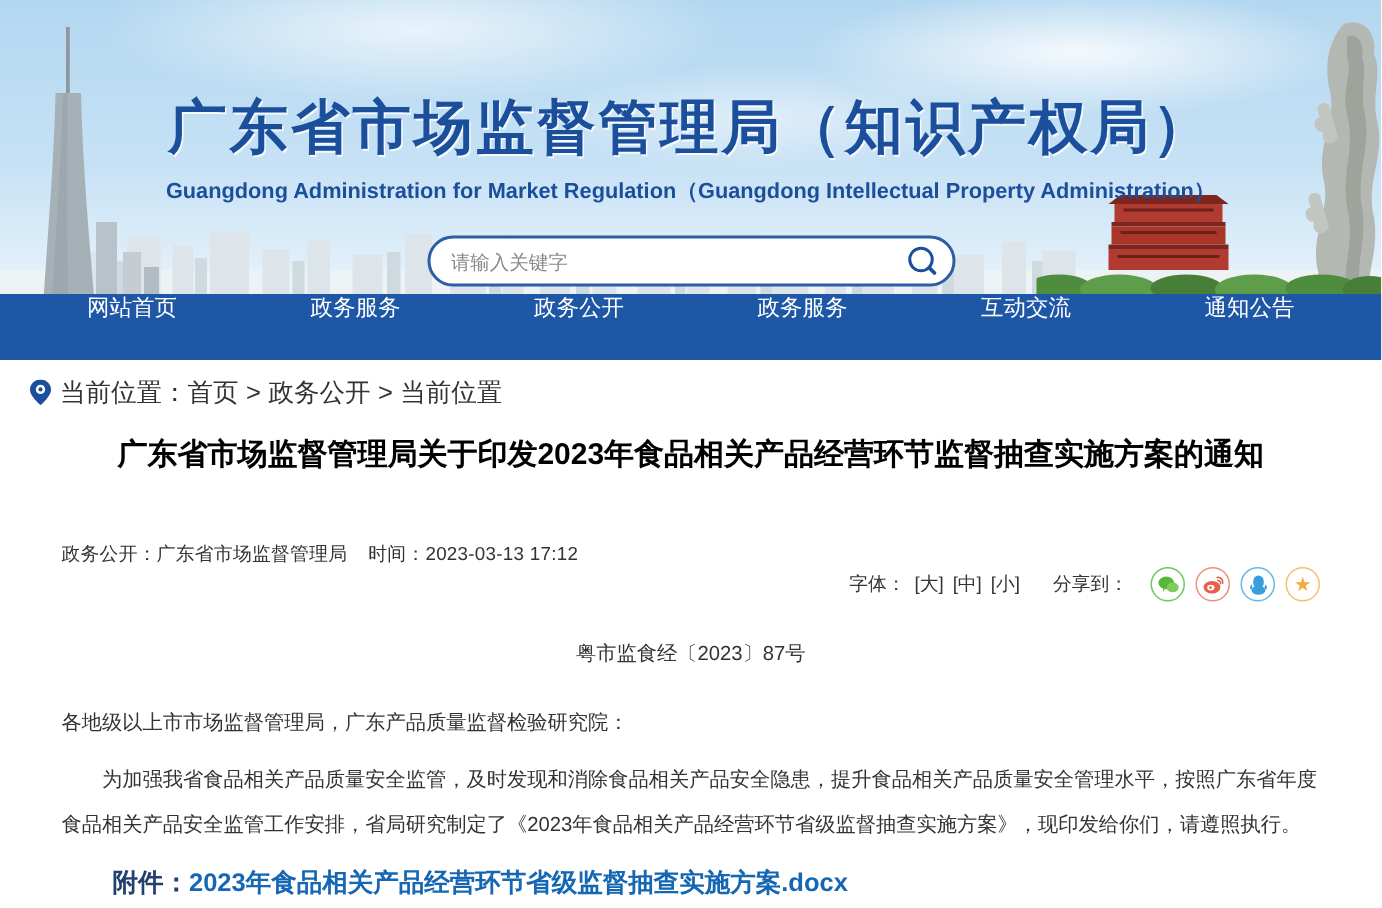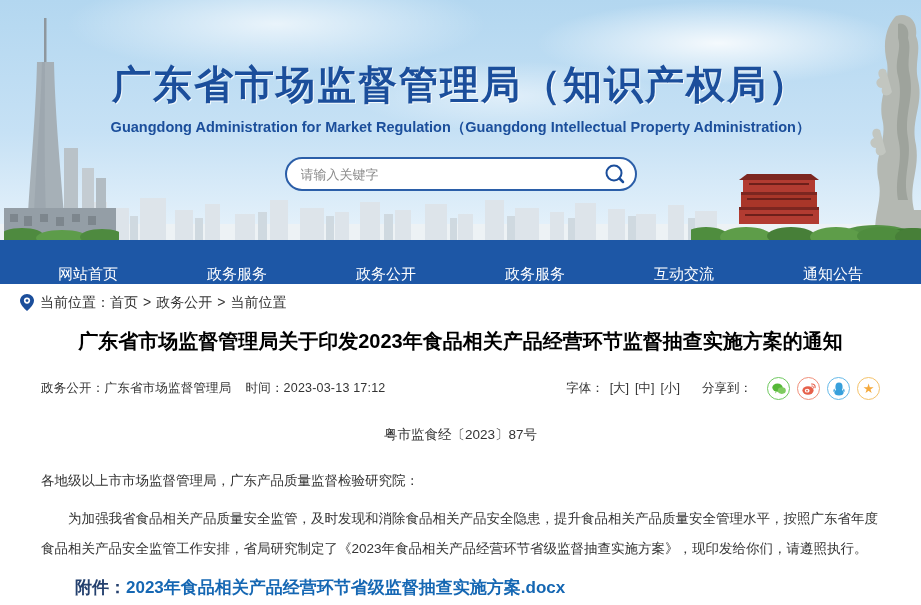--- a/index.html
+++ b/index.html
@@ -1,20 +1,20 @@
 <!DOCTYPE html>
 <html><head>
 <meta charset="utf-8">
 <style>
   * { margin:0; padding:0; box-sizing:border-box; }
   body { font-family:"Liberation Sans","DejaVu Sans",sans-serif; background:#fff; }
   .page { width:921px; height:605px; overflow:hidden; background:#fff; position:relative; }
 
   
-  .banner { position:relative; width:921px; height:240px; overflow:hidden;
+  .banner { position:relative; width:921px; height:196px; overflow:hidden;
     background:
       radial-gradient(ellipse 260px 60px at 78% 18%, rgba(255,255,255,.85), rgba(255,255,255,0) 70%),
       radial-gradient(ellipse 300px 70px at 30% 10%, rgba(255,255,255,.7), rgba(255,255,255,0) 70%),
       radial-gradient(ellipse 220px 50px at 55% 40%, rgba(255,255,255,.5), rgba(255,255,255,0) 70%),
       linear-gradient(180deg,#b3d7f0 0%,#c6e1f5 55%,#e8f3fb 100%);
   }
   .banner-art { position:absolute; pointer-events:none; }
   .skyline { left:0; bottom:0; width:921px; height:46px; }
   .tower { left:4px; top:18px; width:115px; height:222px; }
   .statue { right:0; top:10px; width:75px; height:230px; }
@@ -29,38 +29,38 @@
   .search-bar { position:relative; z-index:3; width:352px; height:34px; margin:20px auto 0;
     background:#fff; border:2px solid #2b5ea8; border-radius:18px;
     display:flex; align-items:center; padding:0 6px 0 14px; }
   .search-bar input { flex:1; border:none; outline:none; font-size:13px; color:#333; background:transparent; }
   .search-bar input::placeholder { color:#8a8a8a; }
   .search-btn { border:none; background:transparent; cursor:pointer; width:28px; height:28px;
     display:flex; align-items:center; justify-content:center; }
 
   
   .nav { width:921px; height:44px; background:#1d57a6; display:flex;
-    align-items:flex-end; justify-content:space-between; padding:0 58px; }
+    align-items:flex-start; justify-content:space-between; padding:0 58px; }
   .nav-item { color:#fff; font-size:15px; cursor:pointer; white-space:nowrap; }
 
   
   .content { width:921px; background:#fff; }
-  .breadcrumb { display:flex; padding:10px 0 0 20px; font-size:14px; color:#333; }
+  .breadcrumb { display:flex; align-items:center; padding:10px 0 0 20px; font-size:17px; color:#333; }
   .breadcrumb .pin { width:14px; height:17px; margin-right:6px; }
   .breadcrumb a { color:#333; text-decoration:none; cursor:pointer; }
   .breadcrumb .sep { margin:0 5px; color:#333; }
 
   .article { padding:0 41px; }
   .article-title { margin-top:16px; text-align:center; font-size:20px; font-weight:bold; color:#000; }
 
   .meta-row { margin-top:22px; display:flex; justify-content:space-between; align-items:center;
     font-size:12.5px; color:#333; }
   .meta-left { letter-spacing:.2px; }
   .meta-left .gap { display:inline-block; width:14px; }
-  .meta-right { display:flex; align-items:center; }
+  .meta-right { display:flex; align-items:center;margin-top:40px; }
   .font-size-btn { margin-left:6px; cursor:pointer; color:#333; }
   .share-label { margin-left:22px; margin-right:8px; }
   .share-icon { width:23px; height:23px; border-radius:50%; margin-left:7px; cursor:pointer;
     display:flex; align-items:center; justify-content:center; background:#fff; }
   .share-wechat { border:1px solid #6fc95f; }
   .share-weibo  { border:1px solid #f0907a; }
   .share-qq     { border:1px solid #66b9e8; }
   .share-fav    { border:1px solid #f4c26a; }
   .share-fav .star { color:#f5a93c; font-size:13px; line-height:1; }
 

